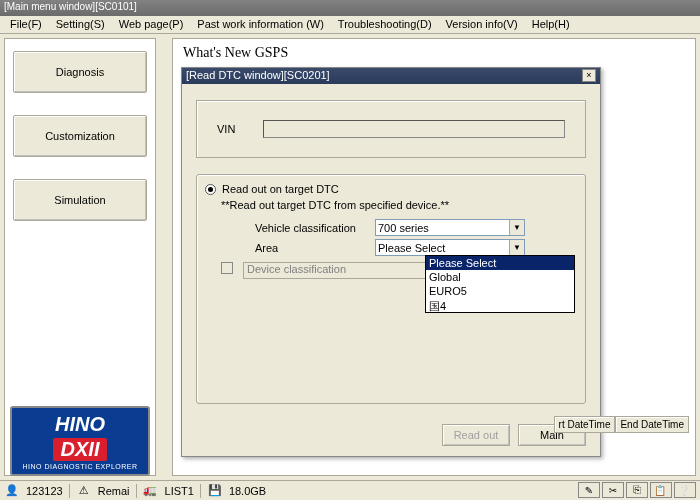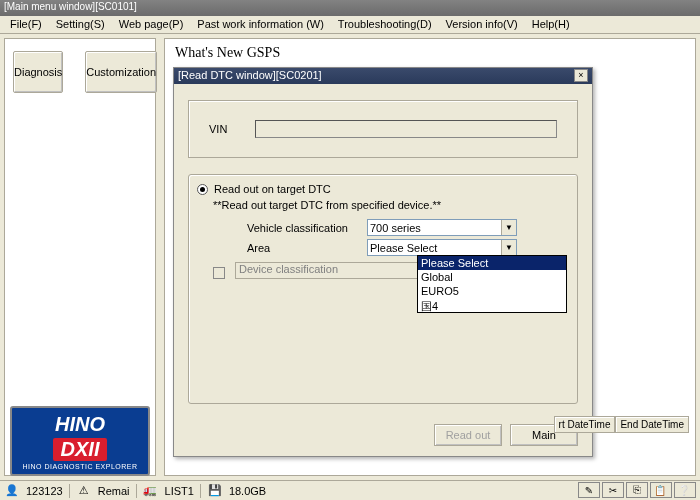--- a/index.html
+++ b/index.html
@@ -4,21 +4,21 @@
 <style>
 * { box-sizing: border-box; margin: 0; padding: 0; font-family: "MS Sans Serif", Tahoma, sans-serif; font-size: 11px; }
 body { background: #ece9d8; width: 700px; height: 500px; overflow: hidden; position: relative; }
 
 .titlebar { background: linear-gradient(#828282, #6b6b6b); color: #fff; height: 16px; padding: 1px 4px; font-size: 10px; }
 .menubar { background: #ece9d8; height: 18px; border-bottom: 1px solid #aca899; display: flex; gap: 2px; padding: 2px 4px; }
 .menubar span { padding: 0 6px; cursor: default; }
 
 .workspace { position: absolute; top: 34px; left: 0; right: 0; bottom: 20px; display: flex; }
 
-.sidebar { width: 152px; background: #fff; border: 1px solid #aca899; margin: 4px 4px 4px 4px; padding: 12px 8px; display: flex; flex-direction: row; gap: 22px; }
+.sidebar { width: 152px; background: #fff; border: 1px solid #aca899; margin: 4px 12px 4px 4px; padding: 12px 8px; display: flex; flex-direction: column; gap: 22px; }
 .sidebtn { height: 42px; background: #ece9d8; border: 1px solid #aca899; border-radius: 2px; display: flex; align-items: center; justify-content: center; box-shadow: inset 1px 1px #fff, inset -1px -1px #c0c0c0; cursor: default; }
 
 .logo { position: absolute; left: 10px; bottom: 24px; width: 140px; height: 70px; background: #0a3d91; border: 2px solid #888; border-radius: 3px; display: flex; flex-direction: column; align-items: center; justify-content: center; }
 .logo .brand { color: #fff; font-weight: bold; font-size: 20px; font-style: italic; }
 .logo .dx { background: #d91e2e; color: #fff; font-weight: bold; font-size: 20px; font-style: italic; padding: 0 8px; margin: 2px 0; border-radius: 2px; }
 .logo .sub { color: #fff; font-size: 7px; letter-spacing: 0.5px; }
 
 .mainpane { flex: 1; background: #fff; border: 1px solid #aca899; margin: 4px; position: relative; }
 .heading { padding: 6px 10px; font-size: 14px; font-family: Georgia, serif; }
 
@@ -37,21 +37,21 @@
 
 .form-row { display: flex; align-items: center; margin: 3px 0 3px 50px; }
 .form-row label { width: 120px; }
 .combo { width: 150px; height: 17px; background: #fff; border: 1px solid #7f9db9; display: flex; align-items: center; padding: 0 2px; position: relative; }
 .combo .arrow { position: absolute; right: 0; top: 0; width: 15px; height: 15px; background: #ece9d8; border-left: 1px solid #aca899; display: flex; align-items: center; justify-content: center; font-size: 8px; }
 
 .dropdown-list { position: absolute; left: 220px; top: 50px; width: 150px; background: #fff; border: 1px solid #000; z-index: 10; }
 .dropdown-list div { padding: 1px 3px; height: 14px; }
 .dropdown-list .sel { background: #0a246a; color: #fff; }
 
-.device-row { display: flex; align-items: flex-end; margin: 6px 0 0 16px; gap: 10px; }
+.device-row { display: flex; align-items: flex-start; margin: 6px 0 0 16px; gap: 10px; }
 .chk { width: 12px; height: 12px; background: #ece9d8; border: 1px solid #888; }
 .device-combo { flex: 1; height: 17px; background: #ece9d8; border: 1px solid #aca899; color: #808080; padding: 0 3px; margin-right: 8px; }
 
 .dlg-buttons { position: absolute; bottom: 10px; right: 14px; display: flex; gap: 8px; }
 .btn { width: 68px; height: 22px; background: #ece9d8; border: 1px solid #aca899; box-shadow: inset 1px 1px #fff, inset -1px -1px #c0c0c0; cursor: default; display: flex; align-items: center; justify-content: center; }
 .btn.disabled { color: #a0a0a0; }
 
 .grid-headers { position: absolute; right: 6px; bottom: 42px; display: flex; margin-left: 27px; }
 .gh { border: 1px solid #aca899; background: #ece9d8; padding: 2px 4px; font-size: 10px; box-shadow: inset 1px 1px #fff; }
 

